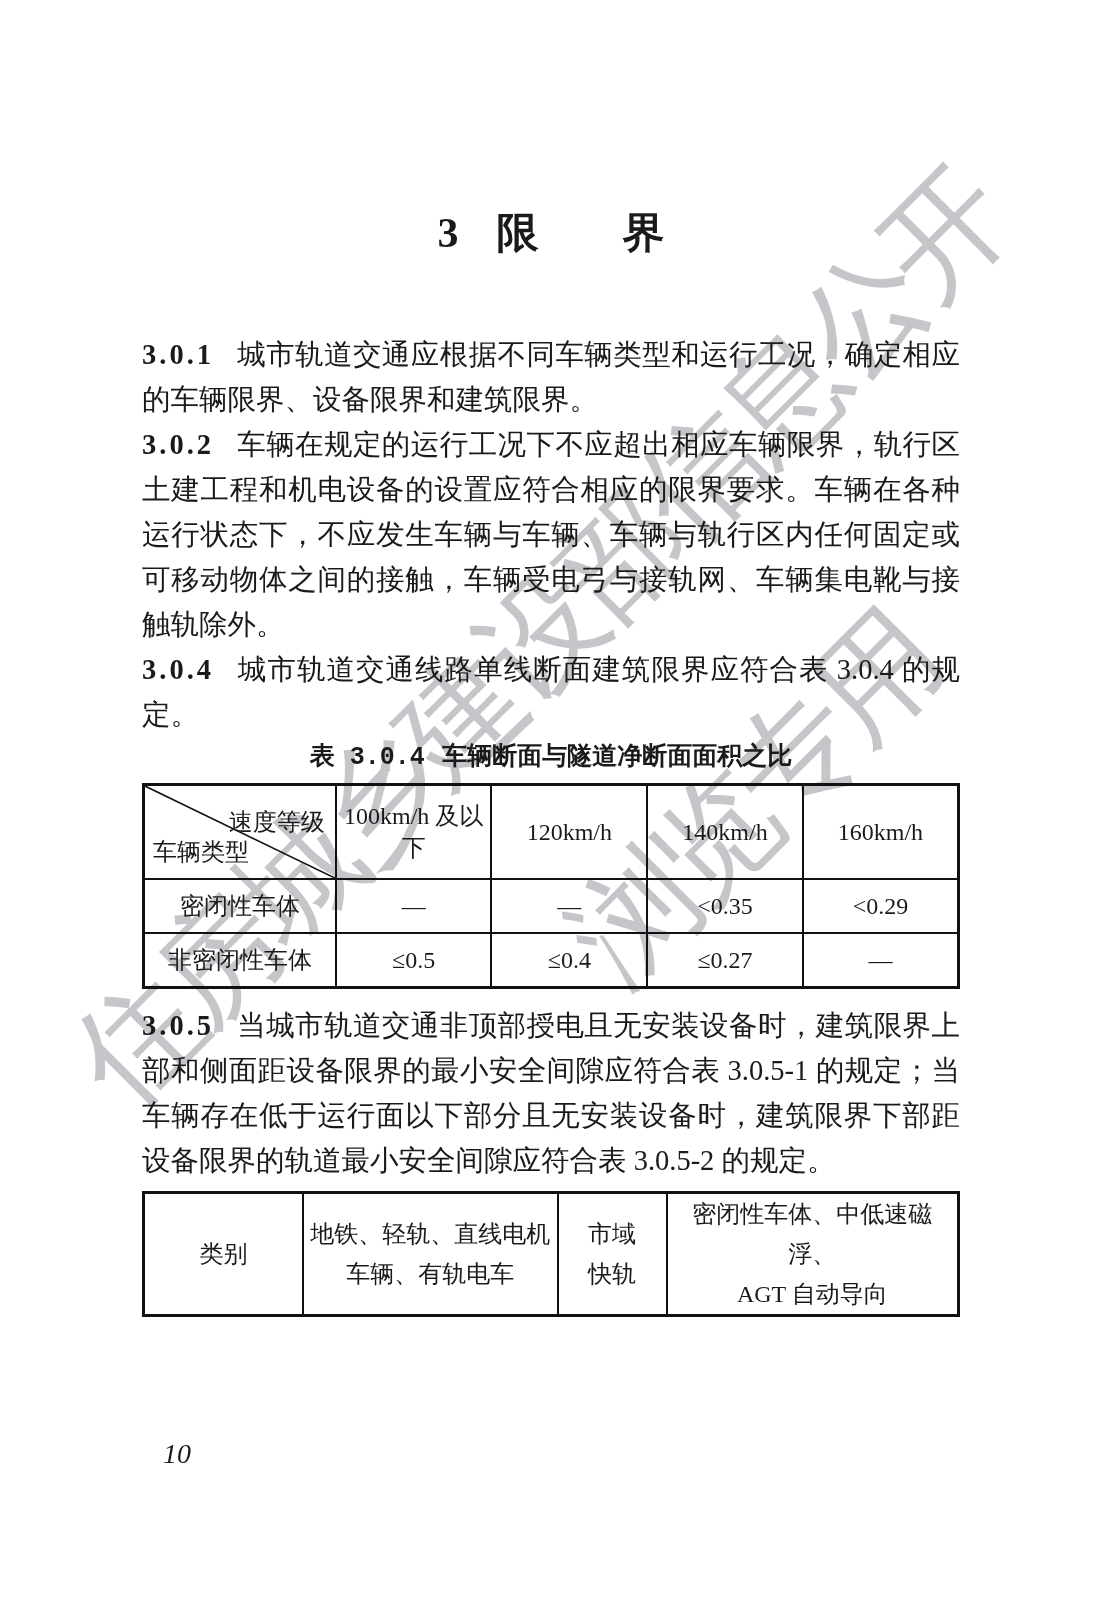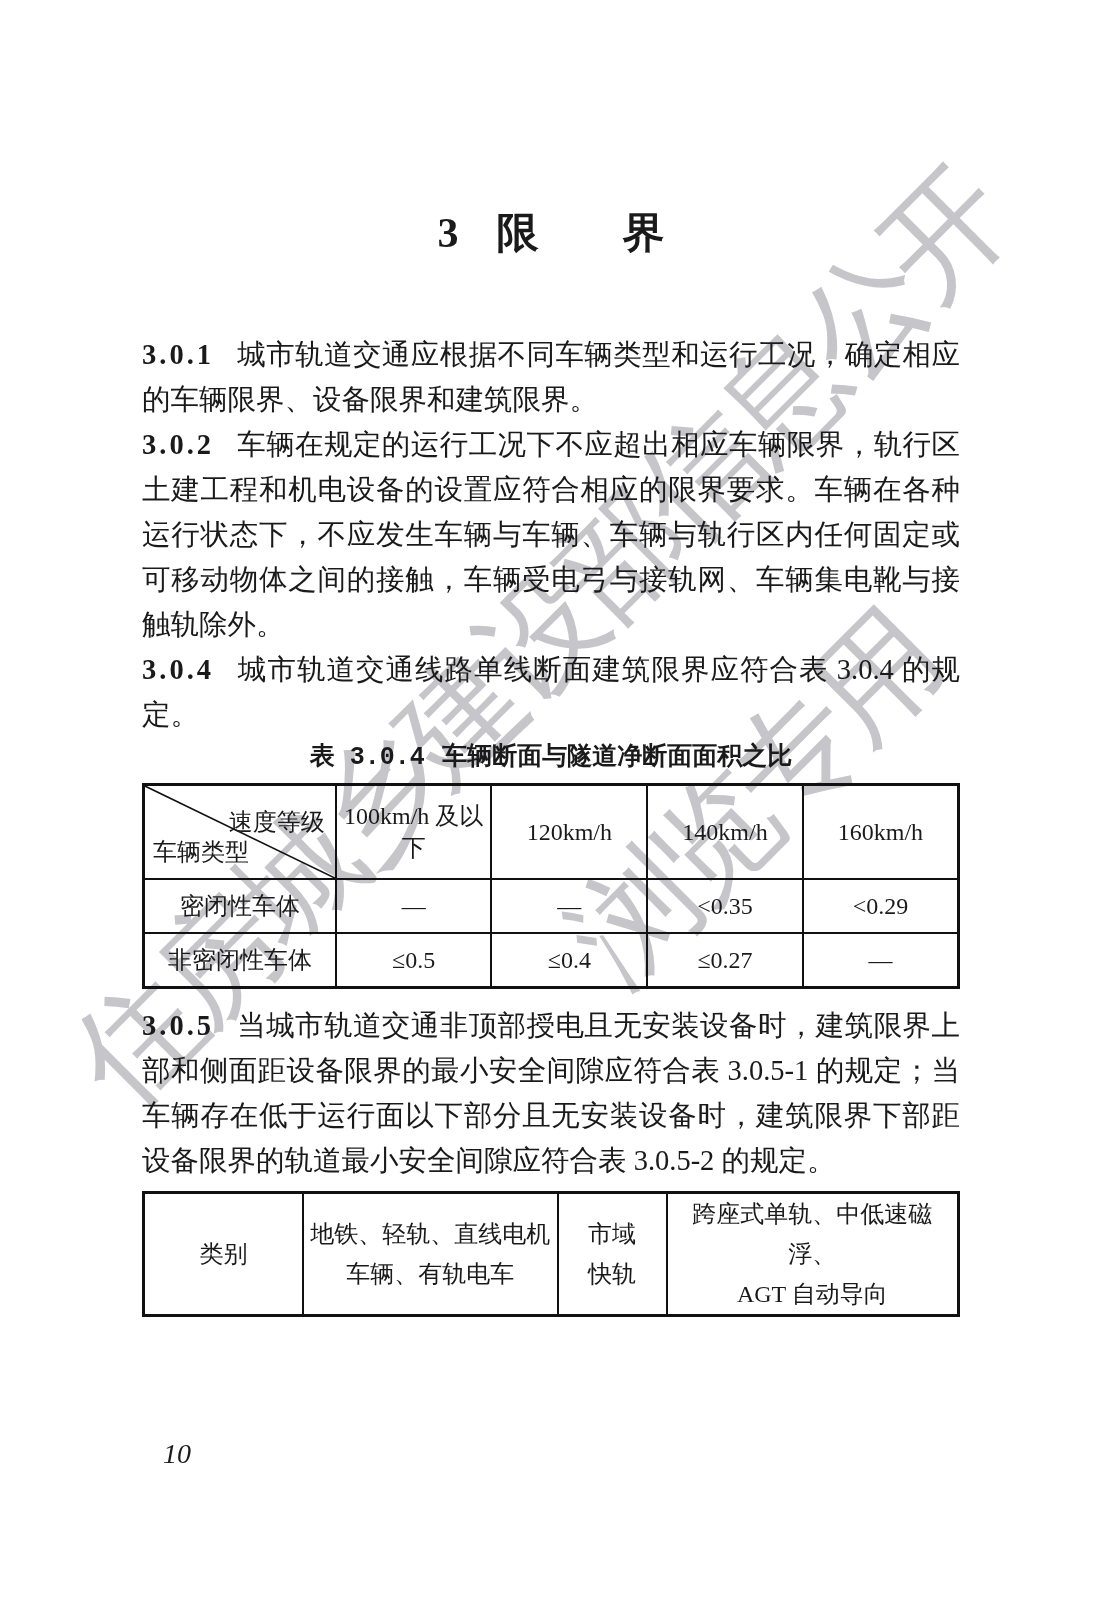--- a/index.html
+++ b/index.html
@@ -165,21 +165,21 @@
       <col style="width:13.4%">
       <col style="width:35.8%">
     </colgroup>
     <tbody>
       <tr class="hdr">
         <td>类别</td>
         <td>地铁、轻轨、直线电机
 车辆、有轨电车</td>
         <td>市域
 快轨</td>
-        <td>跨座式单轨、中低速磁浮、
+        <td>密闭性车体、中低速磁浮、
 AGT 自动导向</td>
       </tr>
     </tbody>
   </table>
 
 </div>
 
 <div class="page-number">10</div>
 
 </body></html>

